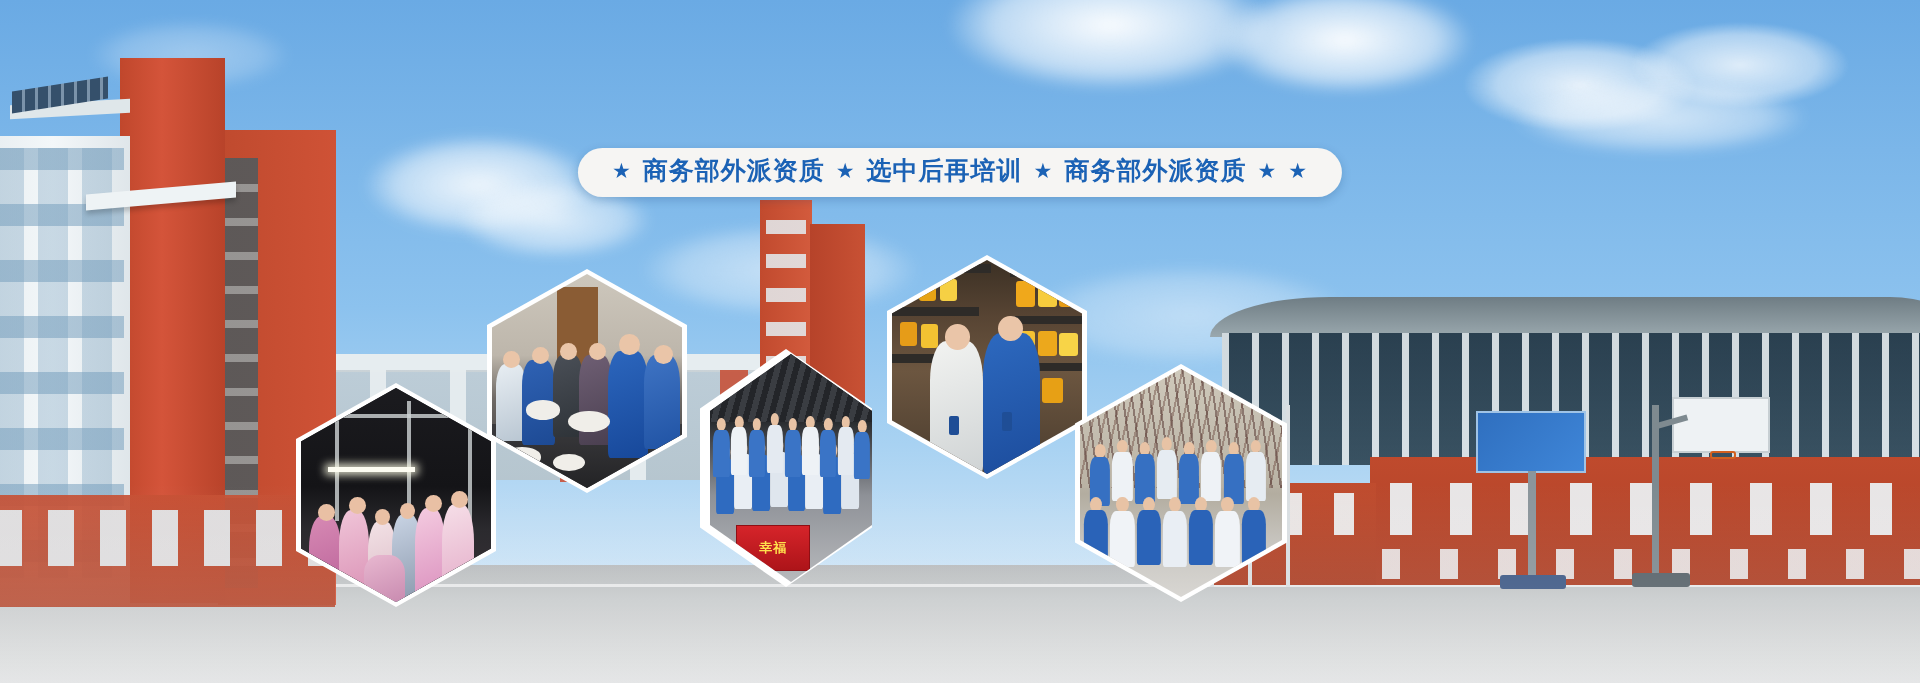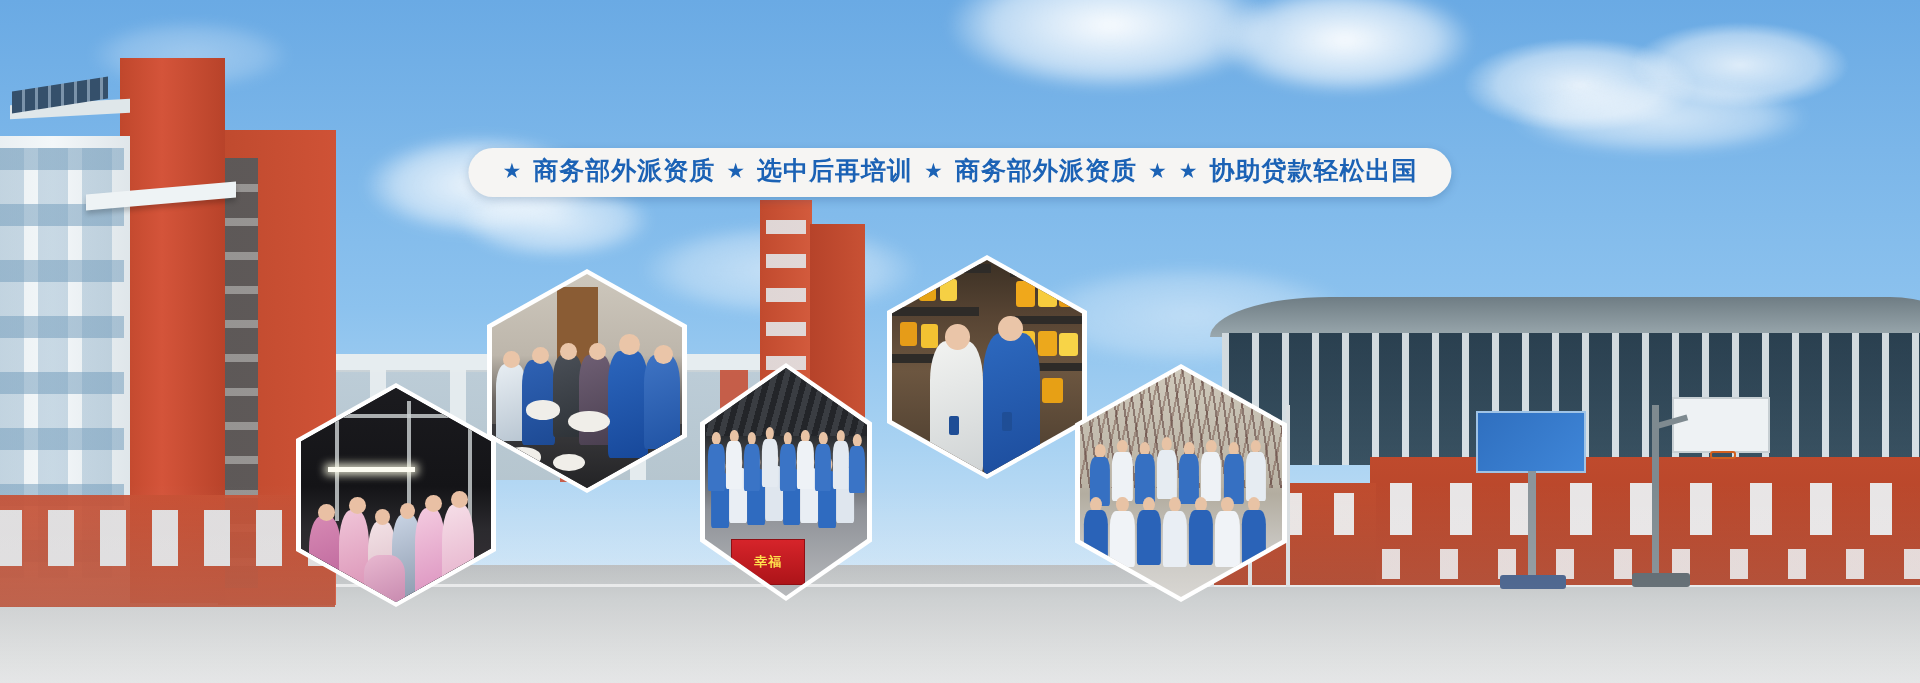--- a/index.html
+++ b/index.html
@@ -371,21 +371,20 @@
   <div class="sub-pill">
     <div class="sub-text">
       <span class="sub-star">★</span>
       <span class="sub-item">商务部外派资质</span>
       <span class="sub-star">★</span>
       <span class="sub-item">选中后再培训</span>
       <span class="sub-star">★</span>
       <span class="sub-item">商务部外派资质</span>
       <span class="sub-star">★</span>
       <span class="sub-star">★</span>
-      <span class="sub-item">协助贷款轻松出国</span>
     </div>
   </div>
 
   <div class="hex" style="left:296px; top:383px; width:200px; height:224px;">
     <div class="hex-inner">
       <div class="p1"></div>
       <div class="p1">
           <div class="frame-h"></div>
         </div>
       <div class="p1" style="background:none;">
@@ -430,21 +429,21 @@
       <div class="stu-h" style="left:67%; bottom:62%; width:11%; height:10%;"></div>
       <div class="stu" style="left:80%; bottom:18%; width:19%; height:44%; background:linear-gradient(160deg,#3f74c4,#2053a4);"></div>
       <div class="stu-h" style="left:85%; bottom:58%; width:10%; height:9%;"></div>
       <div class="plate" style="left:18%; bottom:32%; width:18%; height:9%;"></div>
       <div class="plate" style="left:40%; bottom:26%; width:22%; height:10%;"></div>
       <div class="plate" style="left:6%;  bottom:10%; width:20%; height:9%;"></div>
       <div class="plate" style="left:32%; bottom:8%;  width:17%; height:8%;"></div>
     </div>
   </div>
 
-  <div class="hex" style="left:700px; top:363px; width:172px; height:238px;">
+  <div class="hex" style="left:700px; top:349px; width:172px; height:238px;justify-content:flex-end;">
     <div class="hex-inner">
       <div class="p3"></div>
       <div class="p3" style="background:none;">
           <div class="ceiling"></div>
         </div>
 
       <div class="pp" style="left:4%;  bottom:30%; width:11%; height:30%;">
           <div class="hd" style="top:0; width:52%; height:22%;"></div>
           <div class="bd" style="top:20%; width:100%; height:80%; background:#2f6bc0;"></div>
         </div>

